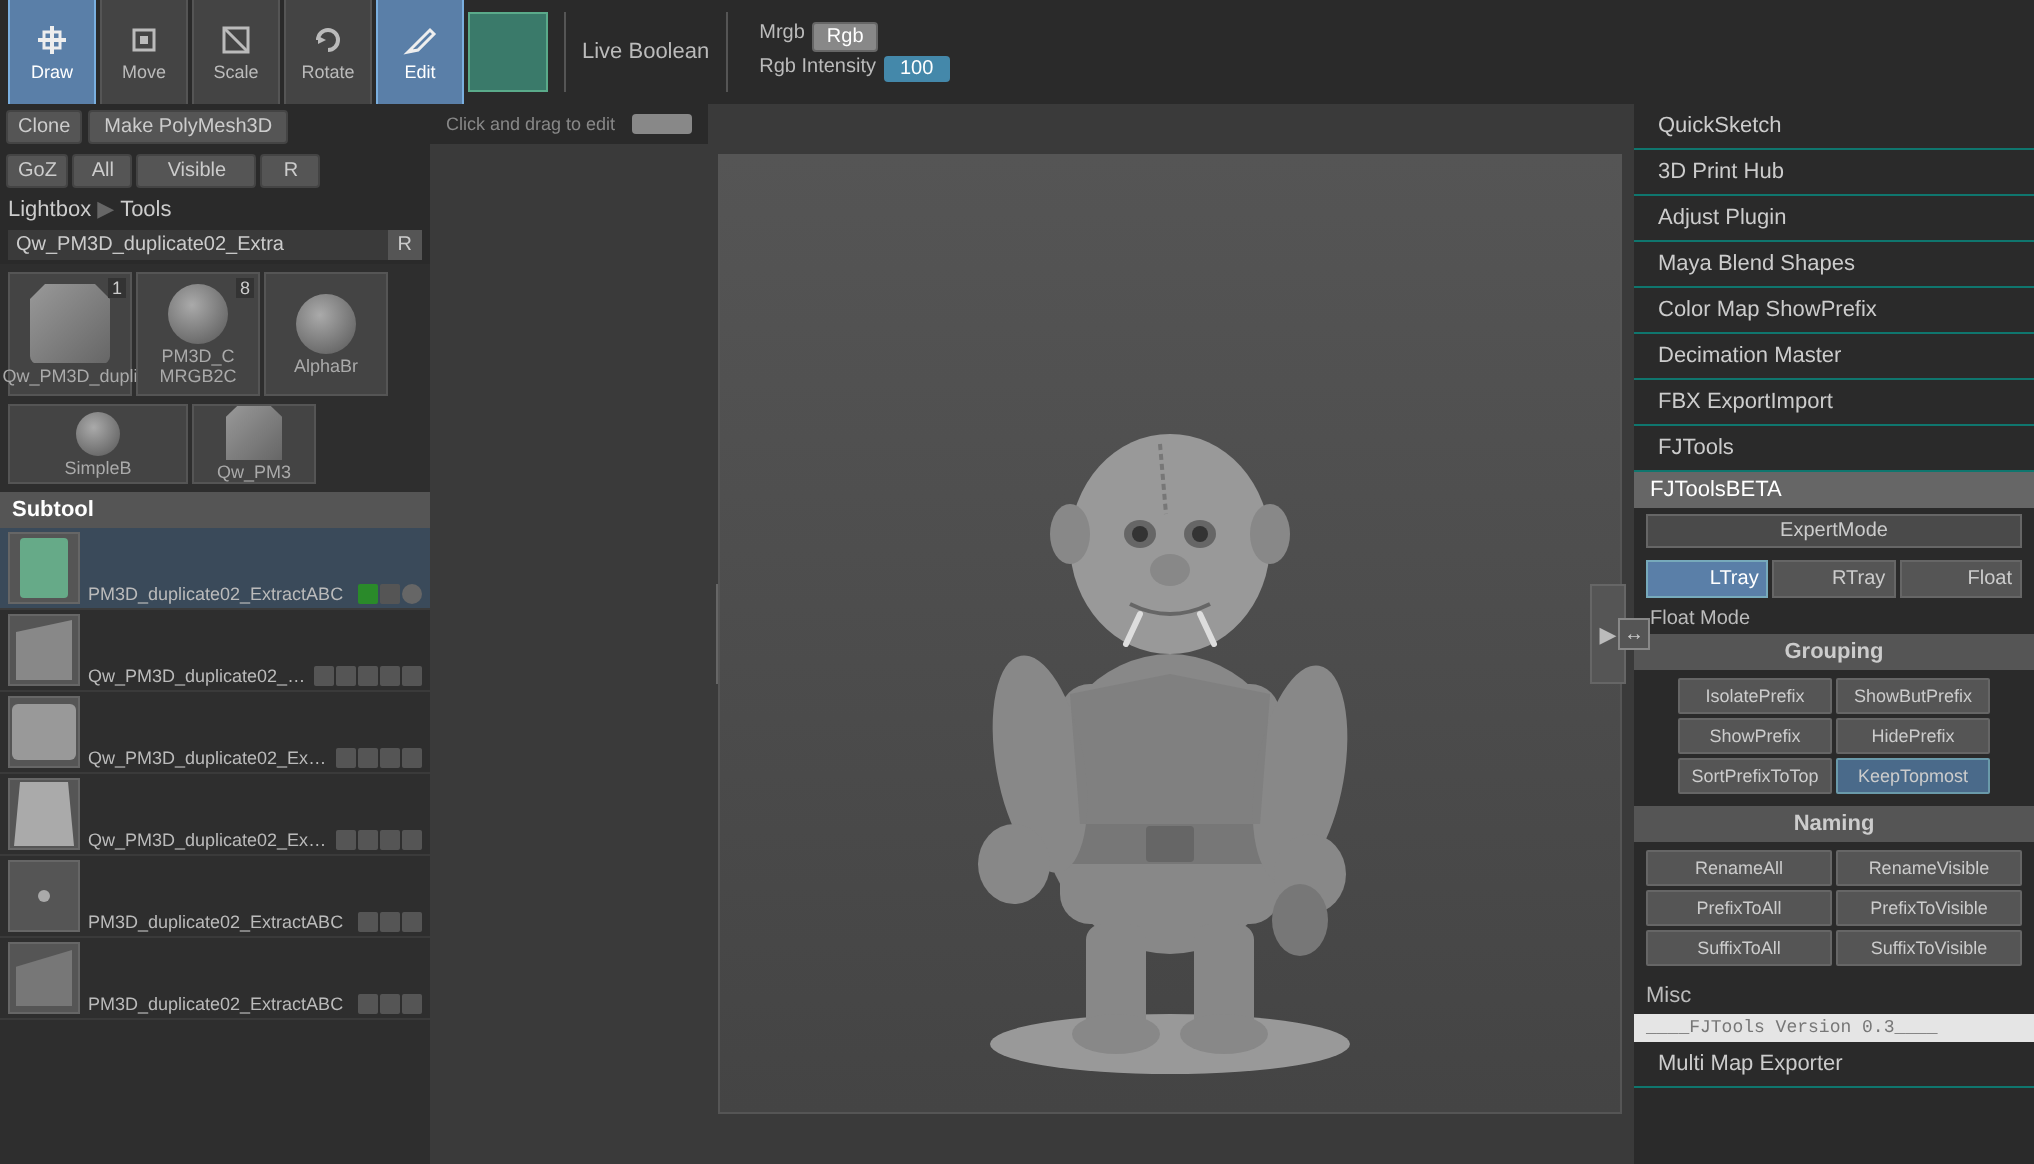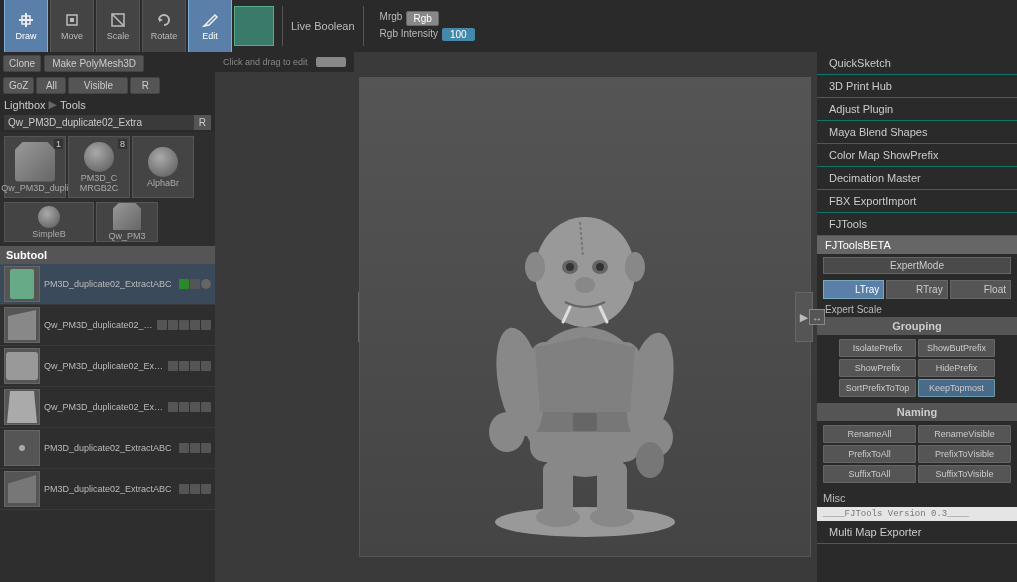--- a/index.html
+++ b/index.html
@@ -243,21 +243,21 @@
       font-weight: bold;
       cursor: pointer;
     }
     .subtool-list {
       flex: 1;
       overflow-y: auto;
       background: #2e2e2e;
     }
     .subtool-item {
       display: flex;
-      align-items: center;
+      align-items: flex-end;
       padding: 2px 4px;
       gap: 4px;
       cursor: pointer;
       border-bottom: 1px solid #3a3a3a;
     }
     .subtool-item.active { background: #3a4a5a; }
     .subtool-thumb {
       width: 36px;
       height: 36px;
       background: #555;
@@ -766,21 +766,21 @@
       <div class="expert-mode-row">
         <div class="expert-btn">ExpertMode</div>
       </div>
 
       <div class="mode-row">
         <div class="mode-btn active">LTray</div>
         <div class="mode-btn">RTray</div>
         <div class="mode-btn">Float</div>
       </div>
 
-      <div class="expert-mode-label">Expert Scale</div>
+      <div class="expert-mode-label">Float Mode</div>
 
       <div style="background:#555;padding:3px 8px;font-size:11px;font-weight:bold;text-align:center;color:#ccc;">
         <span>Grouping</span>
       </div>
       <div class="grouping-section">
         <div class="btn-row">
           <div class="grp-btn">IsolatePrefix</div>
           <div class="grp-btn">ShowButPrefix</div>
         </div>
         <div class="btn-row">

